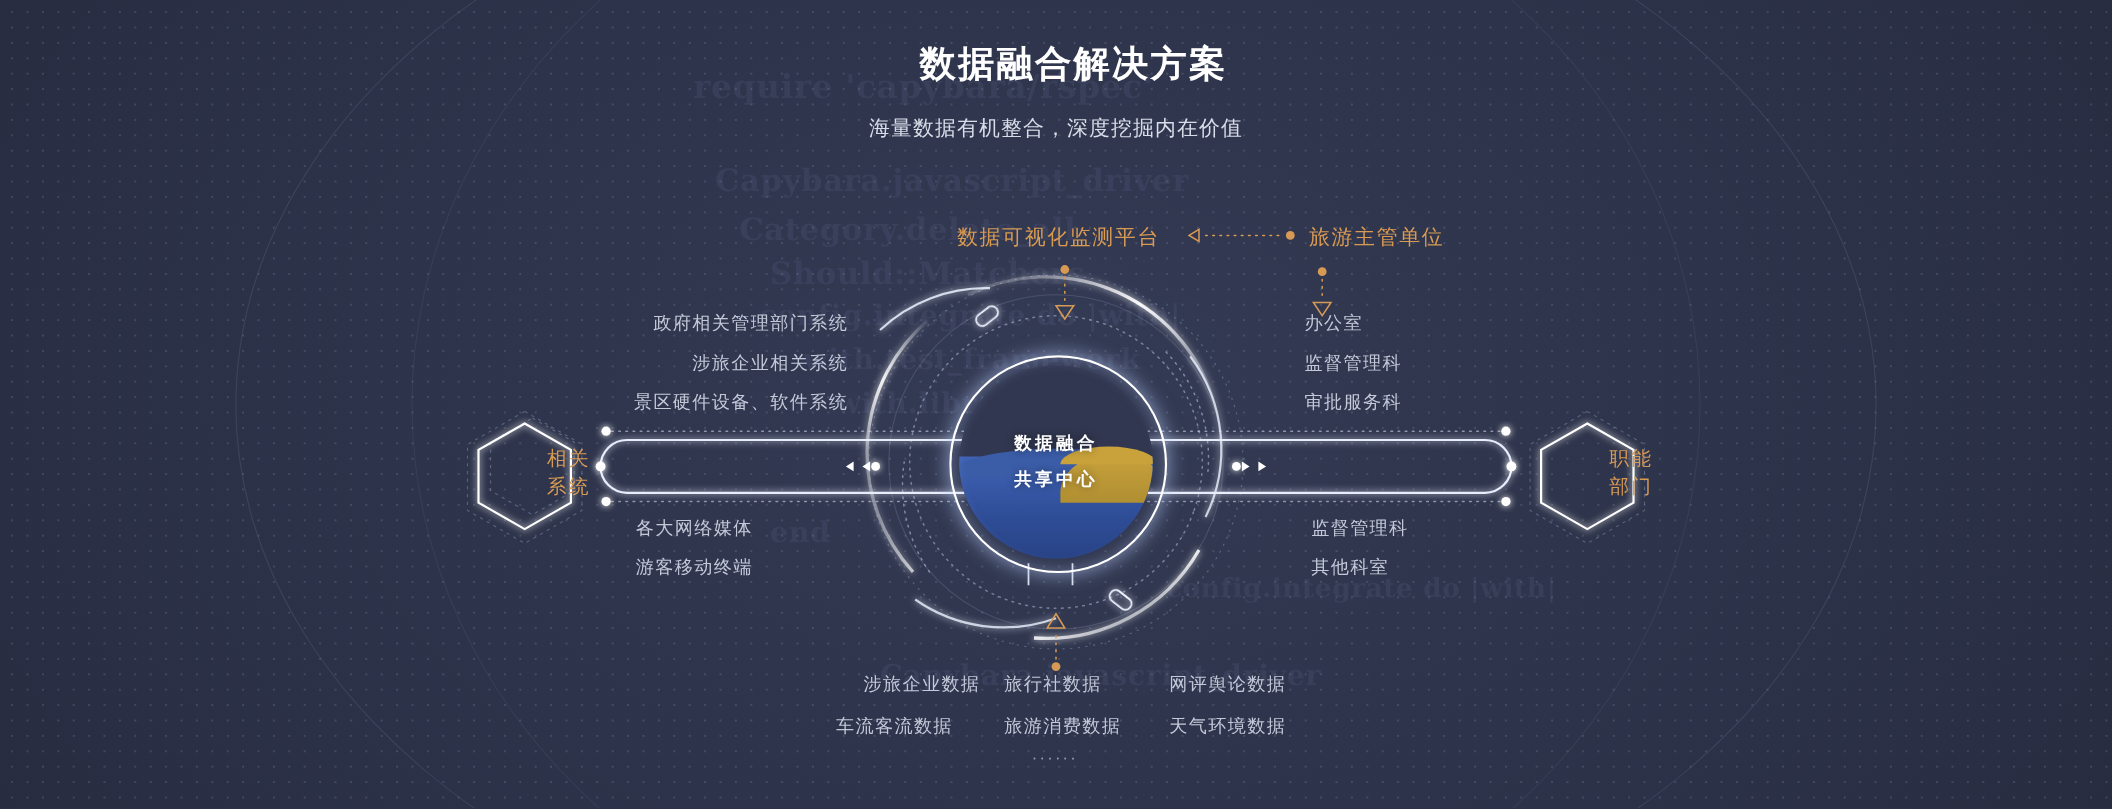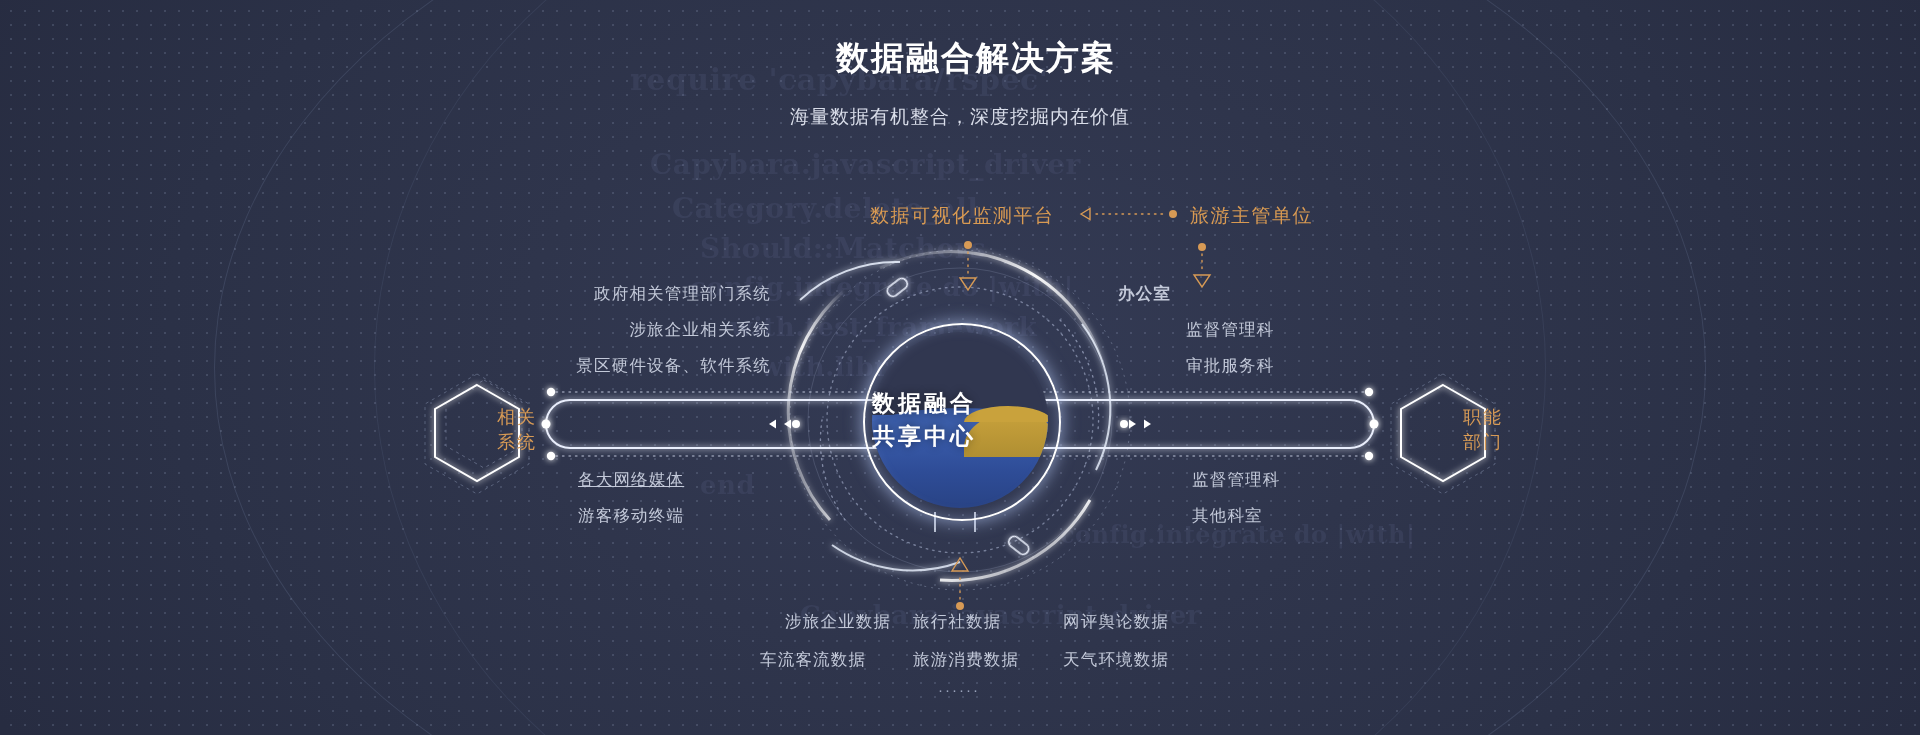--- a/index.html
+++ b/index.html
@@ -59,21 +59,21 @@
     background:#3b5da8;border-radius:50%/100% 100% 0 0;}
   .sphere .gold{position:absolute;right:-4%;top:45%;width:52%;height:26%;
     background:linear-gradient(180deg,#c9a23c 0%,#b08f32 100%);
     border-radius:60% 40% 0 0/80% 70% 0 0;}
   .sphere .goldcap{position:absolute;right:-2%;top:42%;width:50%;height:16px;
     background:#c9a23c;border-radius:50%/100% 100% 0 0;}
   .sphere-ring{position:absolute;left:-9px;top:-9px;width:194px;height:194px;
     border-radius:50%;border:2.5px solid #ffffff;
     box-shadow:0 0 16px 2px rgba(190,210,255,.55),inset 0 0 14px rgba(190,210,255,.35);}
   .sphere-text{position:absolute;left:0;right:0;top:50%;transform:translateY(-50%);
-    color:#fff;font-size:23px;font-weight:700;line-height:33px;
+    text-align:center;color:#fff;font-size:16px;font-weight:700;line-height:33px;
     letter-spacing:3px;text-shadow:0 0 8px rgba(0,0,0,.45);font-family:Liberation Serif, serif;}
 
   .dots3{position:absolute;color:#9aa3bb;font-size:15px;letter-spacing:2px;}
 </style>
 </head>
 <body>
 
 <div id="stage">
 
   <div class="dotgrid"></div>
@@ -213,24 +213,24 @@
   <div class="title">数据融合解决方案</div>
   <div class="subtitle">海量数据有机整合，深度挖掘内在价值</div>
 
   <div class="ortitle" style="left:870px;top:203px;">数据可视化监测平台</div>
   <div class="ortitle" style="left:1190px;top:203px;">旅游主管单位</div>
 
   <div class="lbl l" style="right:1149px;top:283px;">政府相关管理部门系统</div>
   <div class="lbl l" style="right:1149px;top:319px;">涉旅企业相关系统</div>
   <div class="lbl l" style="right:1149px;top:355px;">景区硬件设备、软件系统</div>
 
-  <div class="lbl" style="left:578px;top:469px;text-decoration:underline;">各大网络媒体</div>
+  <div class="lbl" style="left:578px;top:469px;">各大网络媒体</div>
   <div class="lbl" style="left:578px;top:505px;">游客移动终端</div>
 
-  <div class="lbl r" style="left:1118px;top:283px;font-weight:bold;">办公室</div>
+  <div class="lbl r" style="left:1186px;top:283px;">办公室</div>
   <div class="lbl r" style="left:1186px;top:319px;">监督管理科</div>
   <div class="lbl r" style="left:1186px;top:355px;">审批服务科</div>
 
   <div class="lbl r" style="left:1192px;top:469px;">监督管理科</div>
   <div class="lbl r" style="left:1192px;top:505px;">其他科室</div>
 
   <div class="hexlabel" style="left:417px;top:405px;">
     <div>相关</div>
     <div>系统</div>
   </div>

